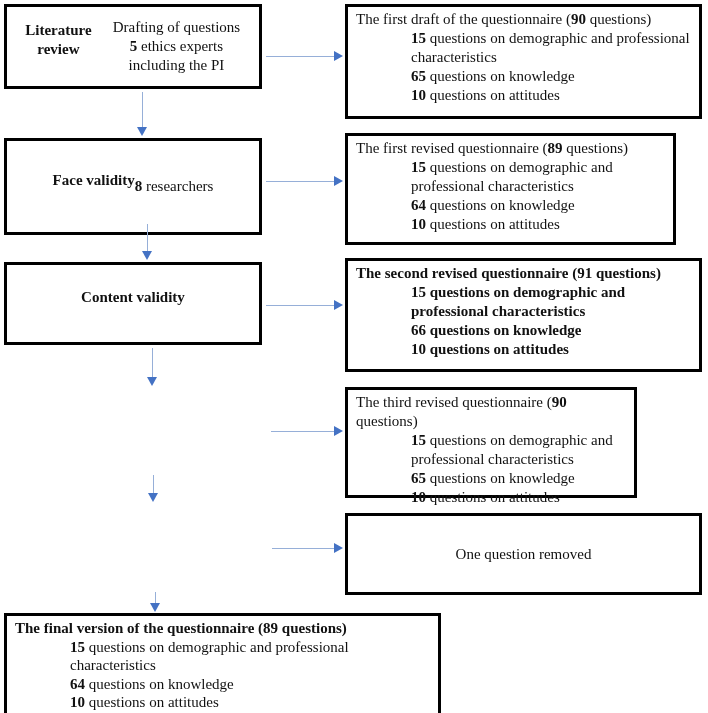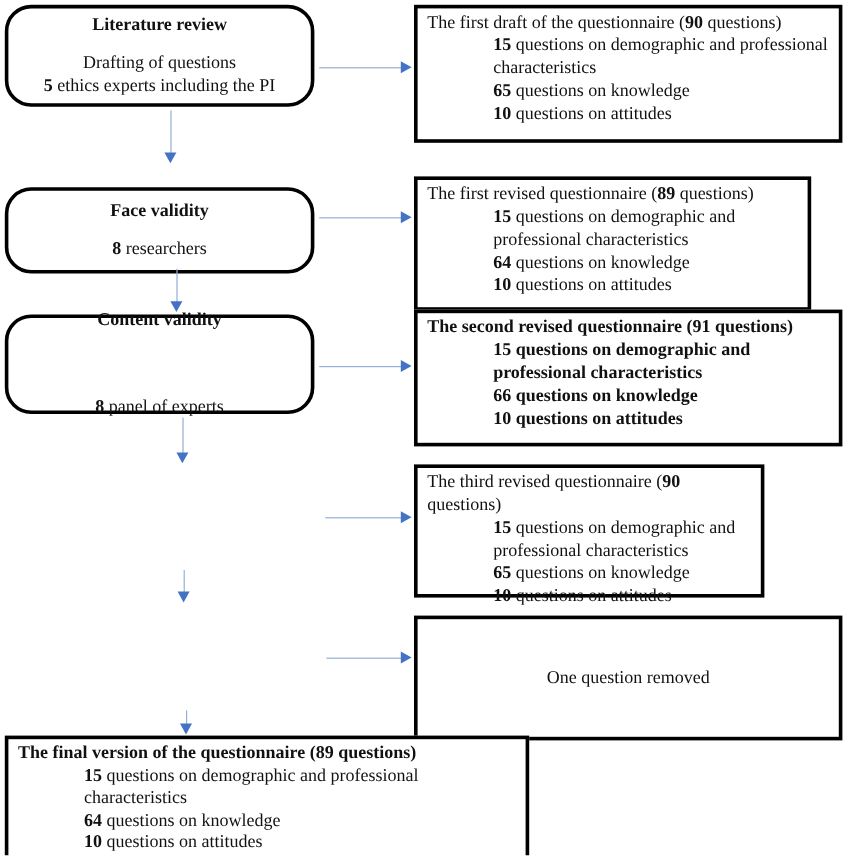--- a/index.html
+++ b/index.html
@@ -4,48 +4,48 @@
 <style>
   html,body{margin:0;padding:0;background:#ffffff;}
   .canvas{
     position:relative;width:708px;height:713px;background:#ffffff;
     font-family:"Liberation Serif","DejaVu Serif",serif;color:#111111;
     overflow:hidden;
   }
   .box{position:absolute;background:#ffffff;border:3px solid #000000;box-sizing:border-box;}
 
   
-  .leftbox{display:flex;flex-direction:column;justify-content:center;align-items:center;
-           text-align:center;font-size:15px;line-height:19px;padding:2px 8px;border-radius:22px;}
+  .leftbox{display:flex;flex-direction:row;justify-content:center;align-items:center;
+           text-align:center;font-size:15px;line-height:19px;padding:2px 8px;}
   .leftbox .btitle{font-weight:bold;margin-bottom:13px;}
 
   
   .rightbox{font-size:15px;line-height:19px;padding:3px 6px 18px 8px;}
   .rightbox .items .line{margin-left:55px;}
 
   
   .centerbox{display:flex;align-items:center;justify-content:center;
              font-size:15px;text-align:center;}
 
   
   .finalbox{font-size:15px;line-height:18.5px;padding:3px 8px;}
   .finalbox .heading{font-weight:bold;}
   .finalbox .items .line{margin-left:55px;}
 
   
   .b1{left:4px;top:4px;width:258px;height:85px;}
-  .b2{left:4px;top:156px;width:258px;height:72px;}
+  .b2{left:4px;top:138px;width:258px;height:97px;}
   .b3{left:4px;top:262px;width:258px;height:83px;gap:40px;}
   .b4{left:4px;top:388px;width:263px;height:85px;}
   .b5{left:4px;top:504px;width:264px;height:86px;}
   .r1{left:345px;top:4px;width:357px;height:115px;}
-  .r2{left:345px;top:147px;width:331px;height:112px;}
+  .r2{left:345px;top:133px;width:331px;height:112px;}
   .r3{left:345px;top:258px;width:357px;height:114px;font-weight:bold;}
   .r4{left:345px;top:387px;width:292px;height:111px;}
-  .r5{left:345px;top:513px;width:357px;height:104px;}
+  .r5{left:345px;top:513px;width:357px;height:82px;}
   .fin{left:4px;top:613px;width:437px;height:113px;}
 
   
   .harrow{position:absolute;height:11px;}
   .harrow .shaft{position:absolute;left:0;top:4.6px;height:1.7px;width:calc(100% - 8px);background:#96afd8;}
   .harrow::after{content:"";position:absolute;right:0;top:0;width:0;height:0;
     border-top:5.5px solid transparent;border-bottom:5.5px solid transparent;border-left:9px solid #4472c4;}
   .varrow{position:absolute;width:11px;}
   .varrow .shaft{position:absolute;top:0;left:4.6px;width:1.7px;height:calc(100% - 8px);background:#96afd8;}
   .varrow::after{content:"";position:absolute;bottom:0;left:0;width:0;height:0;
@@ -75,23 +75,20 @@
       </div>
   </div>
   <div class="box leftbox b2">
     <div class="btitle">Face validity</div>
     <div class="bbody">
         <div class="line"><b>8</b><span> researchers</span></div>
       </div>
   </div>
   <div class="box leftbox b3">
     <div class="btitle">Content validity</div>
-    <div class="bbody">
-        <div class="line"><b>8</b><span> panel of experts</span></div>
-      </div>
   </div>
 
   <div class="box rightbox r1">
     <div class="heading"><span>The first draft of the questionnaire (</span><b>90</b><span> questions)</span></div>
     <div class="items">
         <div class="line"><b>15</b><span> questions on demographic and professional characteristics</span></div>
         <div class="line"><b>65</b><span> questions on knowledge</span></div>
         <div class="line"><b>10</b><span> questions on attitudes</span></div>
       </div>
   </div>

